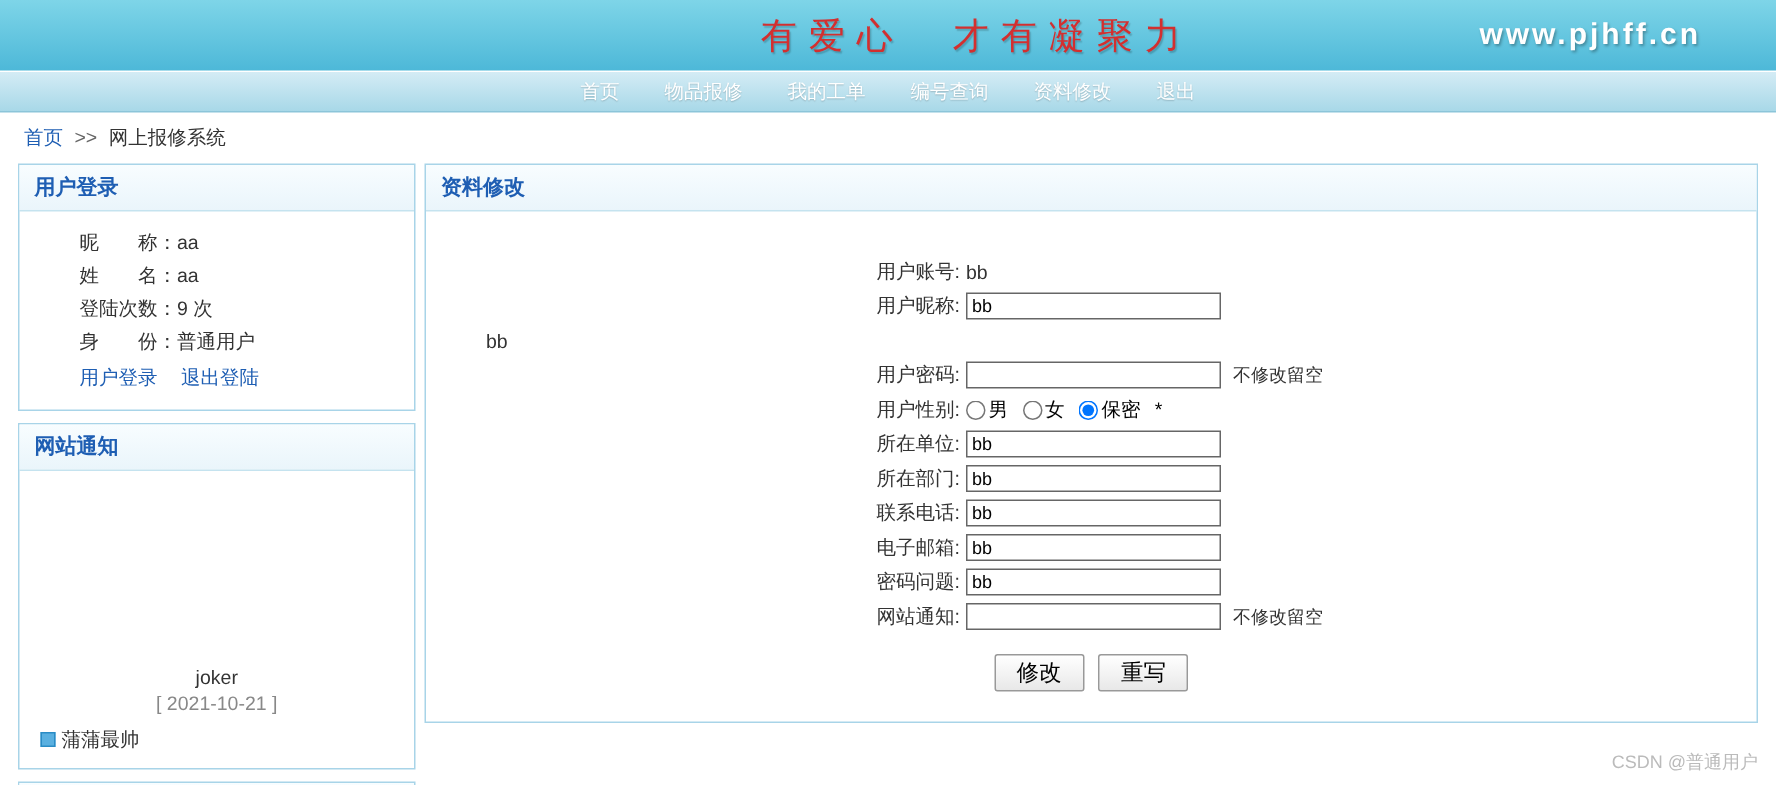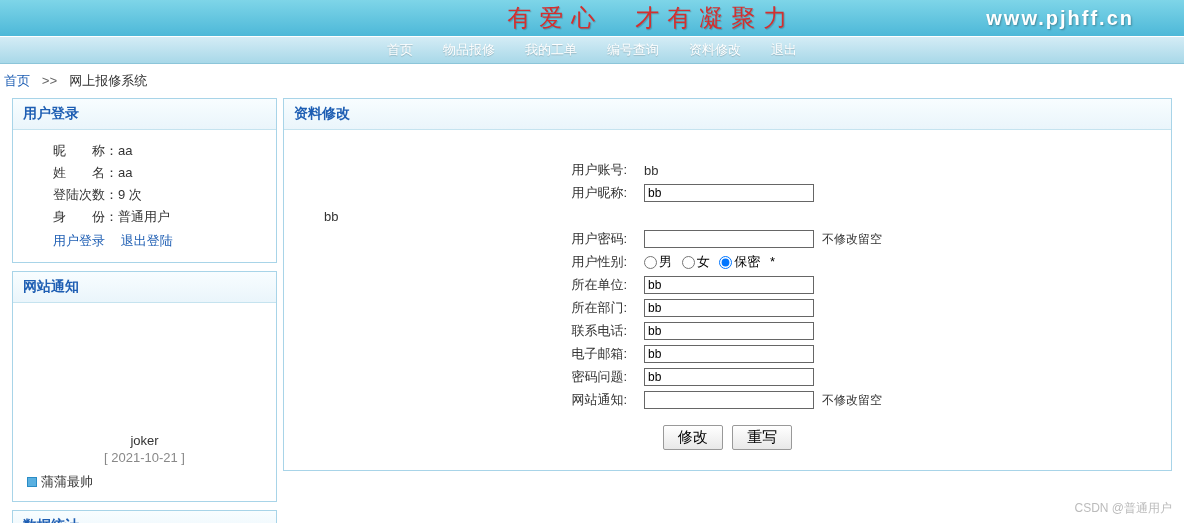--- a/index.html
+++ b/index.html
@@ -1,19 +1,19 @@
 <!DOCTYPE html>
 <html><head>
   <meta charset="utf-8">
   <style>
     * { margin: 0; padding: 0; box-sizing: border-box; }
     body { font-family: "Microsoft YaHei", SimSun, Arial, sans-serif; font-size: 13px; background: #fff; }
     
     .banner { 
-      height: 36px; 
+      height: 47px; 
       background: linear-gradient(to bottom, #7ed5e8, #4db8d8); 
       position: relative;
       overflow: hidden;
     }
     .banner-text {
       position: absolute;
       left: 55%;
       top: 50%;
       transform: translate(-50%, -50%);
       color: #d32f2f;
@@ -45,23 +45,22 @@
       gap: 30px;
     }
     .navbar a {
       color: #fff;
       text-decoration: none;
       font-size: 13px;
       text-shadow: 0 1px 1px rgba(0,0,0,0.2);
     }
     
     .breadcrumb {
-      padding: 8px 4px;
+      padding: 8px 16px;
       font-size: 13px;
-      font-family: Liberation Mono, monospace;
     }
     .breadcrumb a { color: #1e5eb3; text-decoration: none; }
     .breadcrumb .sep { color: #666; margin: 0 4px; }
     .breadcrumb .current { color: #333; }
     
     .container {
       display: flex;
       padding: 0 12px;
       gap: 6px;
     }
@@ -97,21 +96,21 @@
     .notice-item { margin-top: 8px; display: flex; align-items: center; gap: 4px; }
     .dot-icon {
       width: 10px; height: 10px;
       background: #5ab0e0;
       border: 1px solid #2a8cc5;
       display: inline-block;
     }
     
     .form-area { padding: 30px 40px 20px; }
     .form-row { display: flex; align-items: center; margin-bottom: 3px; min-height: 20px; }
-    .form-label { width: 320px; text-align: right; padding-right: 17px; color: #333; }
+    .form-label { width: 320px; text-align: right; padding-right: 4px; color: #333; }
     .form-value { color: #333; }
     .form-input {
       width: 170px;
       height: 18px;
       border: 1px solid #666;
       padding: 0 3px;
       font-size: 12px;
     }
     .form-hint { margin-left: 8px; color: #333; font-size: 12px; }
     .radio-group label { margin-right: 6px; }

